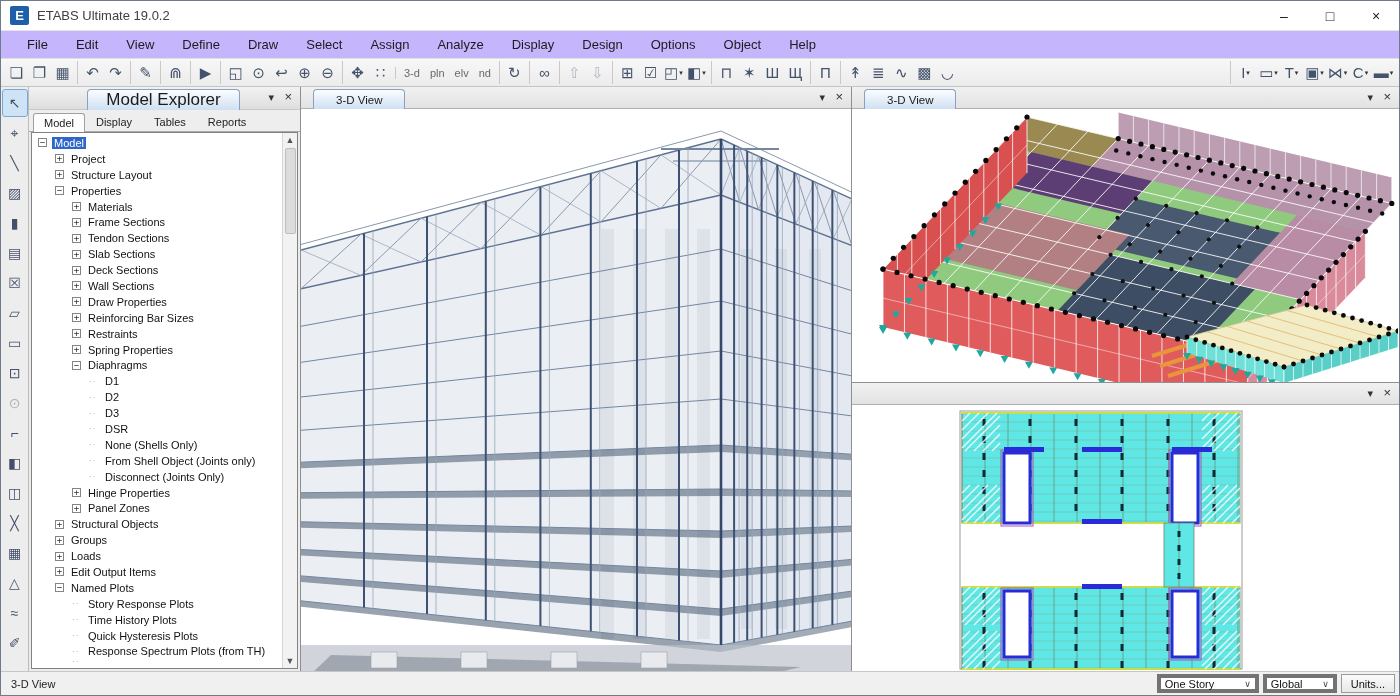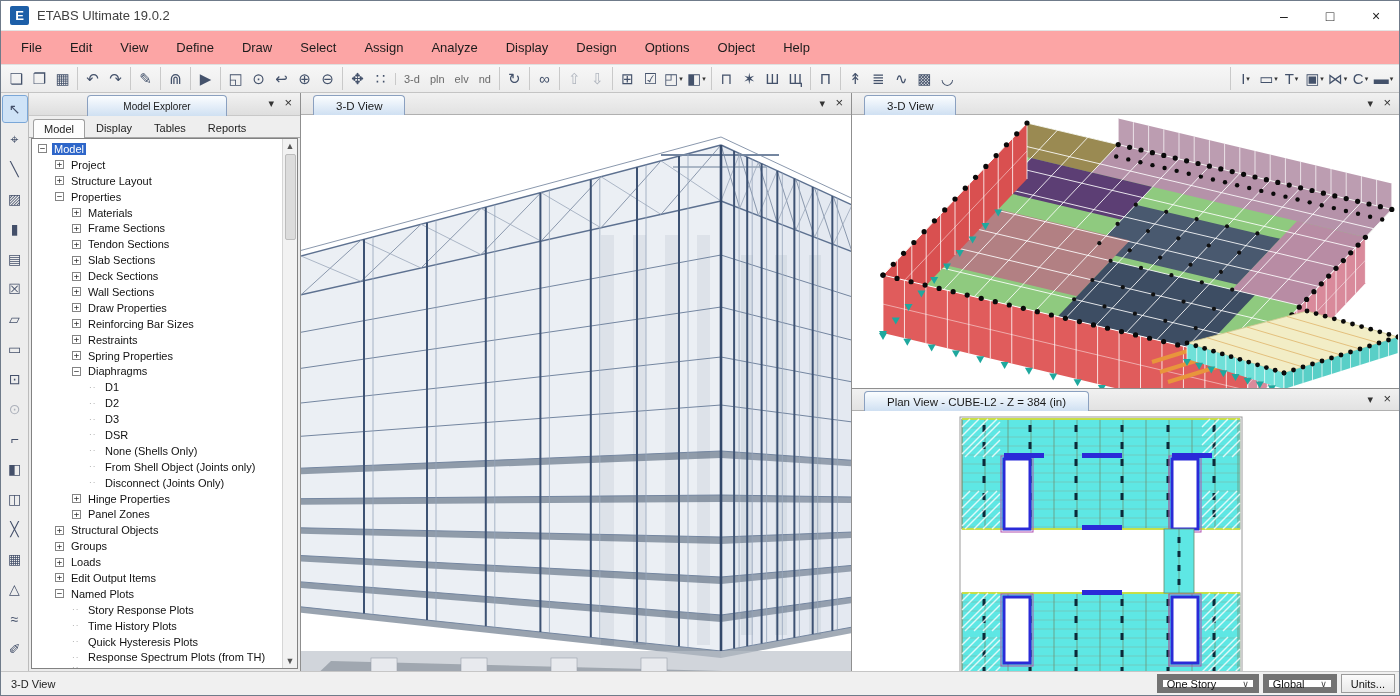--- a/index.html
+++ b/index.html
@@ -9,21 +9,21 @@
 
   
   .titlebar { height:30px; background:#ffffff; display:flex; align-items:center; border-bottom:1px solid #e4e4e4; }
   .logo { width:19px; height:19px; background:#1d5fa8; color:#fff; font-weight:bold; font-size:13px;
           display:flex; align-items:center; justify-content:center; margin:0 8px 0 9px; border-radius:2px; }
   .apptitle { font-size:13px; color:#404040; }
   .wincontrols { margin-left:auto; display:flex; height:100%; }
   .wincontrols span { width:46px; display:flex; align-items:center; justify-content:center; font-size:14px; color:#222; }
 
   
-  .menubar { height:34px; background:#fca5a5; display:flex; align-items:center; padding-left:6px; border-bottom:1px solid #e0e0e0; }
+  .menubar { height:28px; background:#c4b5fd; display:flex; align-items:center; padding-left:12px; border-bottom:1px solid #e0e0e0; }
   .menubar span { font-size:13px; color:#1c1c1c; padding:3px 14px; }
 
   
   .toolbar { height:28px; background:linear-gradient(#f7f7f7,#ececec); display:flex; align-items:center; padding:0 4px; border-bottom:1px solid #c4c4c4; }
   .tbgroup { display:flex; align-items:center; }
   .tbgroup + .tbgroup { border-left:1px solid #c9c9c9; margin-left:3px; padding-left:3px; }
   .tbgroup.right { margin-left:auto; }
   .tbicon { min-width:23px; height:23px; display:flex; align-items:center; justify-content:center;
             font-size:15px; color:#44526b; border-radius:2px; }
   .tbicon.small-drop::after { content:"▾"; font-size:7px; color:#333; margin-left:1px; }
@@ -35,23 +35,23 @@
 
   
   .leftbar { width:28px; background:#ededed; border-right:1px solid #bcbcbc; display:flex; flex-direction:column; align-items:center; padding-top:3px; }
   .lbicon { width:24px; height:26px; display:flex; align-items:center; justify-content:center; font-size:14px; color:#44506a; margin-bottom:4px; border-radius:2px; }
   .lbicon.active { background:#cfe3f7; outline:1px solid #7aa7d8; }
   .lbicon.disabled { opacity:.38; }
 
   
   .explorer { width:272px; display:flex; flex-direction:column; border-right:1px solid #8f8f8f; background:#ececec; }
   .exp-header { height:23px; position:relative; background:linear-gradient(#f2f2f2,#dedede); border-bottom:1px solid #c8c8c8; }
-  .exp-tab { position:absolute; left:58px; top:2px; width:140px; height:21px; background:linear-gradient(#fbfdff,#cfe0f2);
+  .exp-tab { position:absolute; left:58px; top:2px; width:153px; height:21px; background:linear-gradient(#fbfdff,#cfe0f2);
              border:1px solid #8aa0c0; border-bottom:none; border-radius:4px 4px 0 0;
-             display:flex; align-items:center; justify-content:center; font-size:10px; color:#1a1a1a; }
+             display:flex; align-items:center; justify-content:center; font-size:17px; color:#1a1a1a; }
   .exp-ctrl { position:absolute; top:4px; font-size:11px; color:#333; }
   .panel-caret { right:26px; } .panel-close { right:8px; font-size:13px; top:2px; }
 
   .exp-tabs { height:22px; background:#eeeeee; display:flex; align-items:flex-end; padding-left:4px; border-bottom:1px solid #a8a8a8; }
   .exp-tabs span { font-size:11px; color:#222; padding:3px 10px 3px; border:1px solid transparent; border-bottom:none; }
   .exp-tabs span.active { background:#fdfdfd; border-color:#a0a0a0; border-radius:3px 3px 0 0; position:relative; top:1px; }
 
   .treewrap { flex:1; margin:0 2px 2px 2px; border:1px solid #828282; background:#fff; display:flex; min-height:0; }
   .tree { flex:1; overflow:hidden; padding-top:2px; }
   .trow { height:15.9px; display:flex; align-items:center; white-space:nowrap; }
@@ -75,21 +75,21 @@
   .vp-body { flex:1; background:#fff; min-height:0; position:relative; overflow:hidden; }
   .center-panel { flex:1; border-right:1px solid #8f8f8f; }
   .right-col { width:547px; display:flex; flex-direction:column; }
   .right-top { height:296px; border-bottom:1px solid #8f8f8f; }
   .right-bottom { flex:1; }
   svg { display:block; }
 
   
   .statusbar { height:24px; background:#f0f0f0; border-top:1px solid #c6c6c6; display:flex; align-items:center; padding:0 4px; }
   .status-left { flex:1; font-size:11px; color:#222; padding-left:6px; }
-  .sb-select { width:102px; height:19px; background:#fff; border:6px solid #737373; font-size:11px; color:#111;
+  .sb-select { width:102px; height:19px; background:#fff; border:4px solid #737373; font-size:11px; color:#111;
                display:flex; align-items:center; padding:0 4px; margin-right:4px; }
   .sb-select .chev { margin-left:auto; font-size:9px; color:#444; }
   .sb-btn { height:19px; border:1px solid #9a9a9a; background:linear-gradient(#fbfbfb,#e8e8e8); font-size:11px; color:#111;
             display:flex; align-items:center; padding:4px 9px; }
 </style>
 </head>
 <body>
 
 <div id="app">
 
@@ -855,21 +855,20 @@
               <polygon points="379.5,259 387.5,259 383.5,266" fill="#1fa89e" opacity="1" stroke="none" stroke-width="0"></polygon>
               <polygon points="391.625,262.75 399.625,262.75 395.625,269.75" fill="#1fa89e" opacity="1" stroke="none" stroke-width="0"></polygon>
               <polygon points="403.75,266.5 411.75,266.5 407.75,273.5" fill="#1fa89e" opacity="1" stroke="none" stroke-width="0"></polygon>
               <polygon points="415.875,270.25 423.875,270.25 419.875,277.25" fill="#1fa89e" opacity="1" stroke="none" stroke-width="0"></polygon>
               <polygon points="428,274 436,274 432,281" fill="#1fa89e" opacity="1" stroke="none" stroke-width="0"></polygon>
             </svg>
         </div>
       </div>
       <div class="viewpanel right-bottom">
         <div class="vp-strip">
-          <div class="vp-tab">Plan View - CUBE-L2 - Z = 384 (in)</div>
           <span class="exp-ctrl panel-caret">▾</span>
           <span class="exp-ctrl panel-close">×</span>
         </div>
         <div class="vp-body">
           <svg id="svg-plan" width="546" height="268" viewBox="0 0 546 268">
               <rect x="108" y="6" width="282" height="258" fill="none" stroke="#9a9a9a" stroke-width="1"></rect>
               <rect x="110" y="8" width="278" height="110" fill="#5ee7e4" stroke="#88a088" stroke-width="1"></rect>
               <line x1="110" y1="8" x2="388" y2="8" stroke="#8aa08a" stroke-width="0.5" opacity="0.8"></line>
               <line x1="110" y1="17" x2="388" y2="17" stroke="#8aa08a" stroke-width="0.5" opacity="0.8"></line>
               <line x1="110" y1="26" x2="388" y2="26" stroke="#8aa08a" stroke-width="0.5" opacity="0.8"></line>

